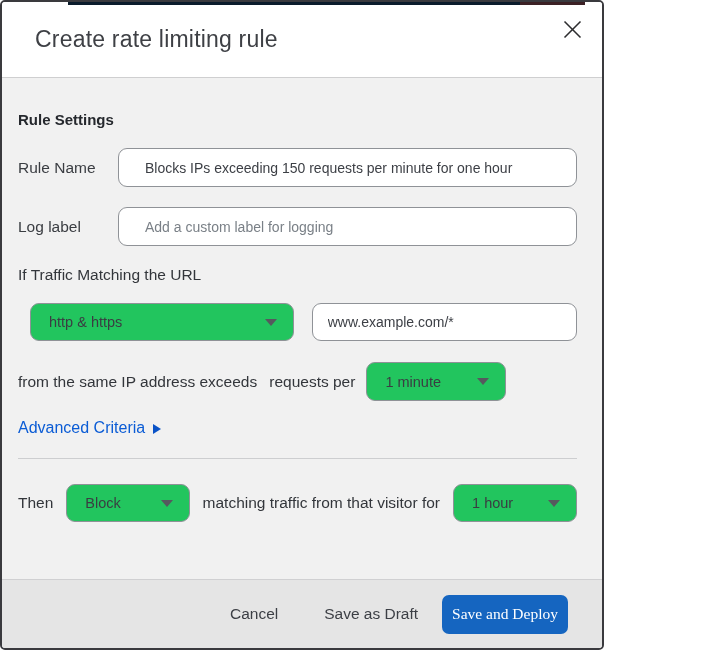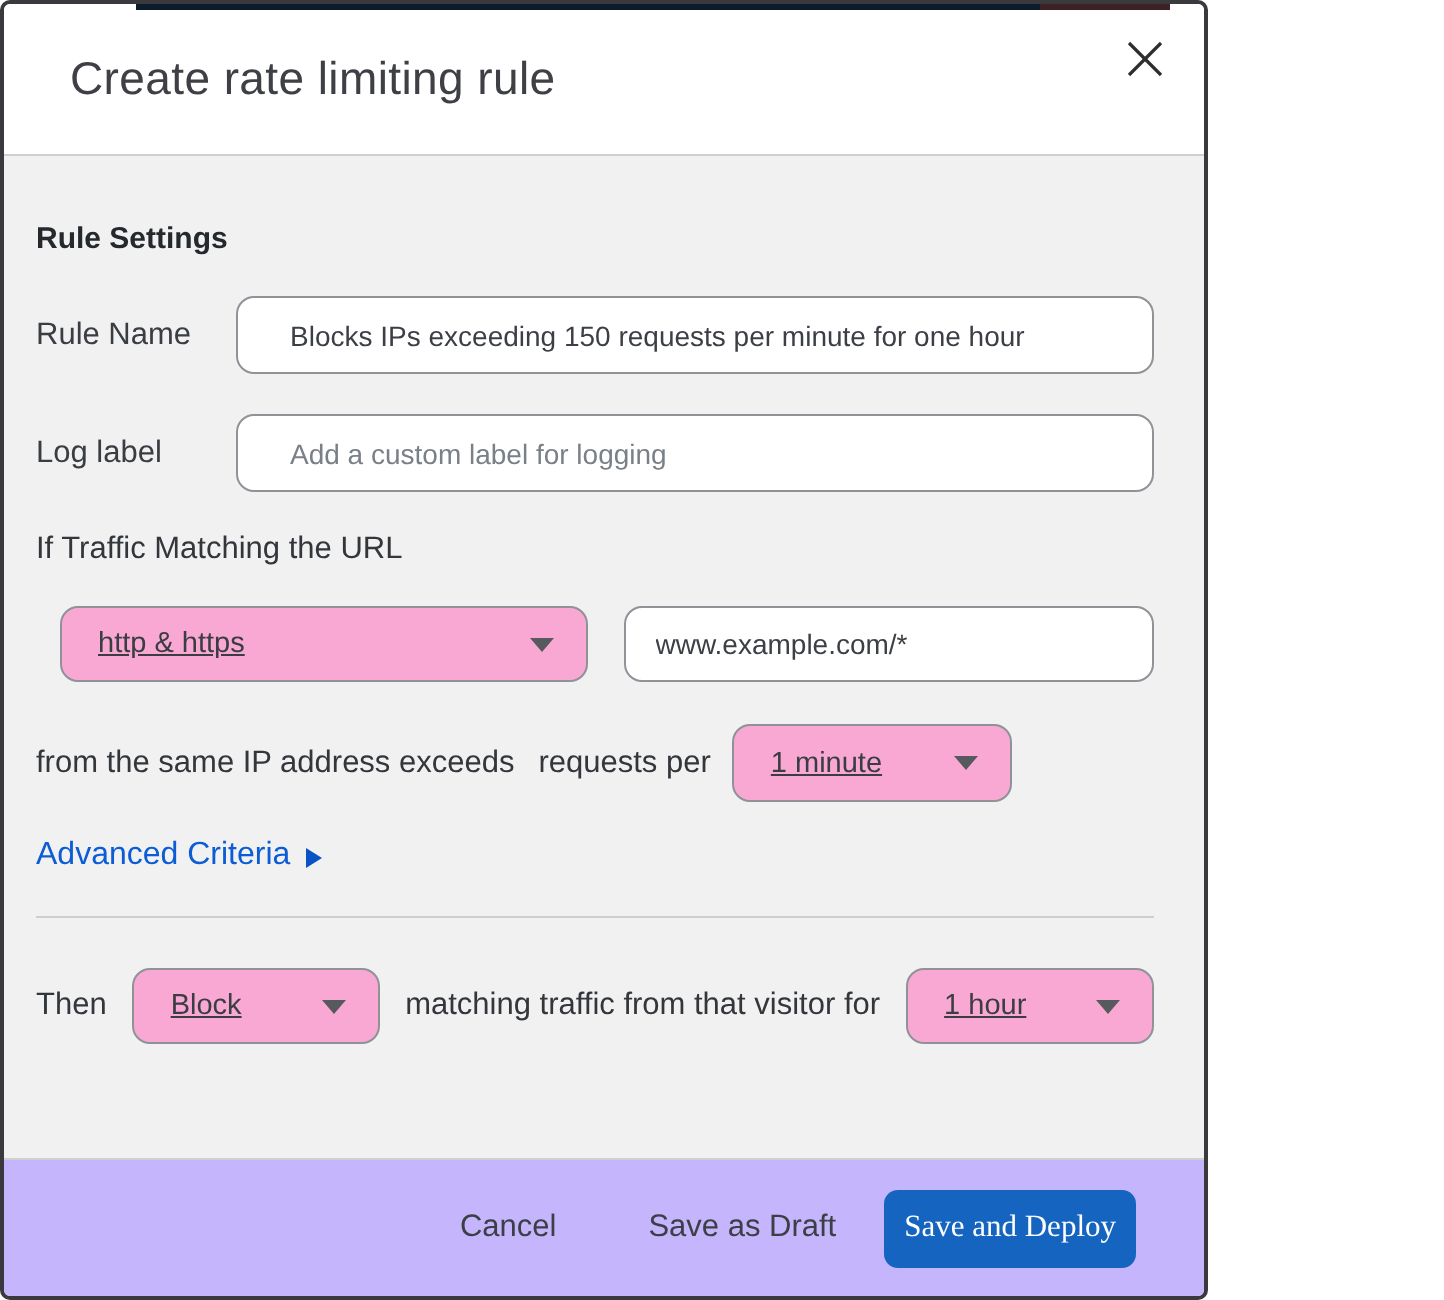--- a/index.html
+++ b/index.html
@@ -89,31 +89,30 @@
   }
   .scheme-row {
     margin-top: 19px;
     margin-left: 12px;
     display: flex;
     align-items: center;
     gap: 18px;
   }
   .faux-select {
     height: 38px;
-    background: #f9a8d4;
+    background: #22c55e;
     border: 1px solid #8f9297;
     border-radius: 9px;
     display: flex;
     align-items: center;
     justify-content: space-between;
     padding: 0 16px 0 18px;
     font-size: 14.5px;
     color: #3a3d42;
     cursor: pointer;
-    text-decoration: underline;
   }
   .caret {
     width: 0; height: 0;
     border-left: 6px solid transparent;
     border-right: 6px solid transparent;
     border-top: 7px solid #56595e;
     margin-left: 12px;
     flex: 0 0 auto;
   }
   .sel-scheme { width: 322px; }
@@ -157,21 +156,21 @@
     display: flex;
     align-items: center;
     gap: 13px;
   }
   .sel-action { width: 158px; }
   .sel-duration { width: 159px; }
 
   .footer {
     flex: 0 0 auto;
     height: 69px;
-    background: #c4b5fd;
+    background: #e5e5e5;
     border-top: 1px solid #d0d0d2;
     display: flex;
     align-items: center;
     justify-content: flex-end;
     padding-right: 34px;
   }
   .footer-link {
     background: none; border: none;
     font-family: "Liberation Sans", sans-serif;
     font-size: 15.5px;

